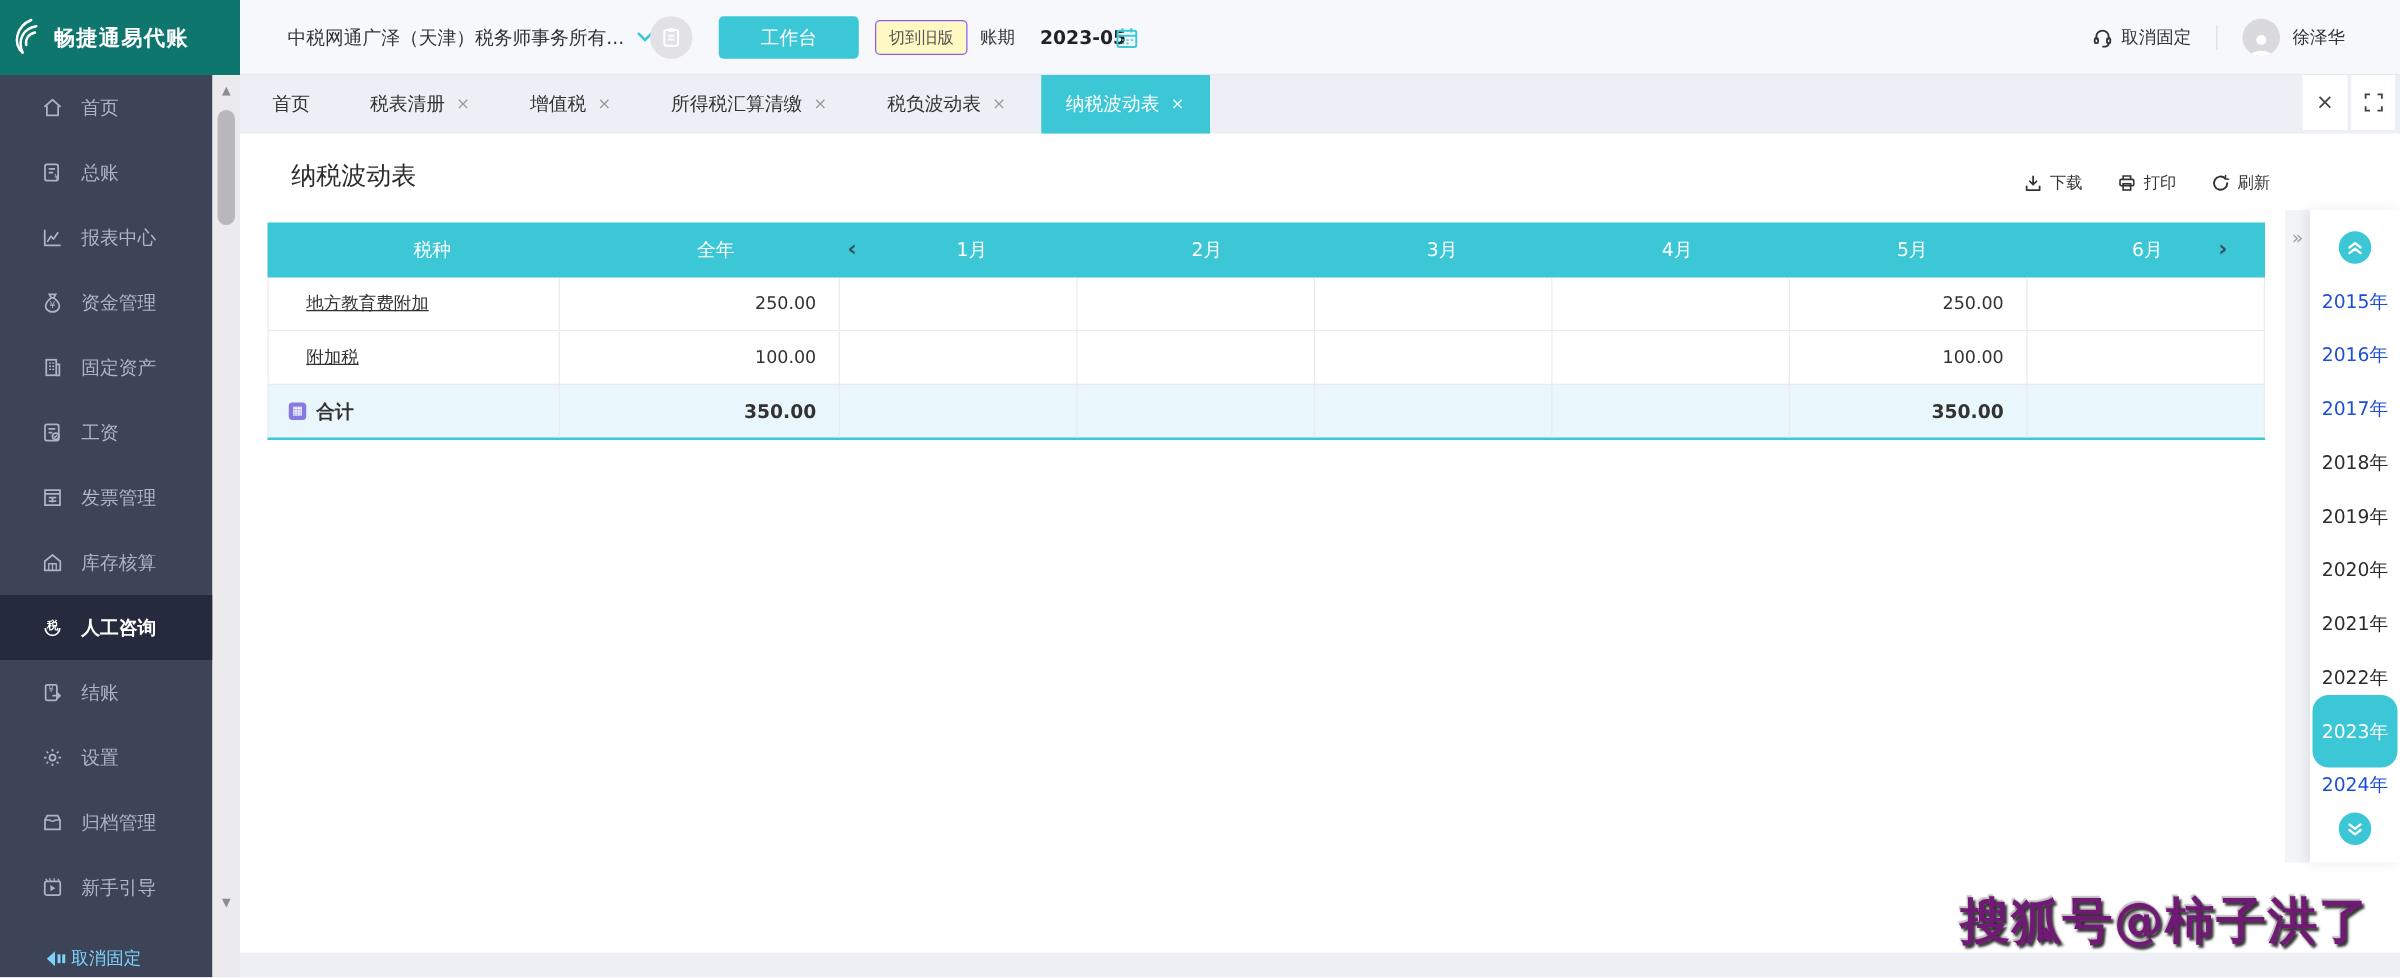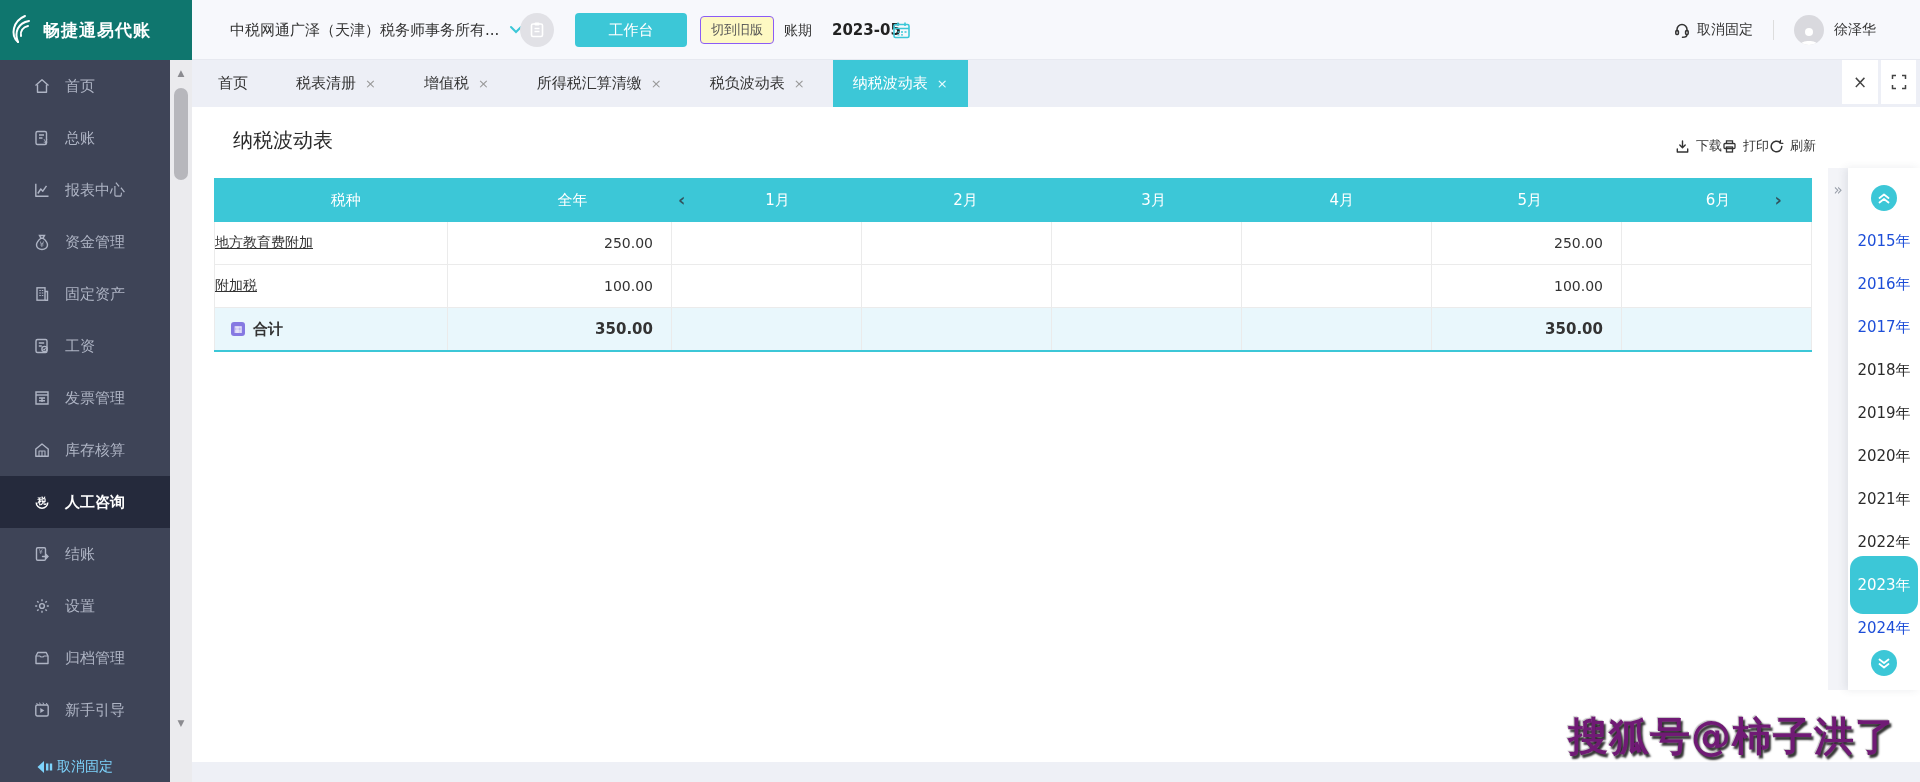--- a/index.html
+++ b/index.html
@@ -44,34 +44,34 @@
   .tab { display:flex; align-items:center; padding:0 20px; margin-right:8px; font-size:15px; color:#333; cursor:pointer; white-space:nowrap; }
   .tab .x { margin-left:9px; font-size:13px; color:#999; cursor:pointer; }
   .tab.active { background:#3cc7d7; color:#fff; }
   .tab.active .x { color:#eafcff; }
   .tab-close-box { position:absolute; right:42px; top:0; width:36px; height:44px; background:#fff; display:flex; align-items:center; justify-content:center; font-size:17px; color:#444; cursor:pointer; }
   .tab-expand-box { position:absolute; right:4px; top:0; width:35px; height:44px; background:#fff; display:flex; align-items:center; justify-content:center; cursor:pointer; }
 
   
   .content { position:absolute; left:192px; top:107px; width:1728px; height:655px; background:#fff; }
   .page-title { position:absolute; left:41px; top:20px; font-size:20px; color:#2b2b2b; font-weight:500; }
-  .toolbar { position:absolute; right:104px; top:30px; display:flex; }
+  .toolbar { position:absolute; right:104px; top:30px; display:flex; gap:28px; }
   .tool-btn { display:flex; align-items:center; gap:6px; font-size:13px; color:#333; cursor:pointer; }
 
   
   .grid { position:absolute; left:22px; top:71px; width:1598px; }
   .g-head { display:flex; height:44px; background:#3cc7d7; color:#fff; font-size:15px; position:relative;padding-left:16px; }
   .g-head .hc { display:flex; align-items:center; justify-content:center; }
   .c0{width:234px;} .c1{width:224px;} .cm{width:190px;}
   .pg-prev { position:absolute; left:464px; top:0; line-height:44px; color:#33525c; font-size:18px; font-weight:bold; cursor:pointer; }
   .pg-next { position:absolute; right:30px; top:0; line-height:44px; color:#33525c; font-size:18px; font-weight:bold; cursor:pointer; }
   .g-row { display:flex; height:43px; border-bottom:1px solid #ebebeb; font-size:14px; color:#333; background:#fff; }
   .g-row > div { border-right:1px solid #ebebeb; display:flex; align-items:center; }
   .g-row > div:first-child { border-left:1px solid #ebebeb; }
-  .cell-name { }
+  .cell-name { padding-left:30px; }
   .cell-name span { text-decoration:underline; cursor:pointer; }
   .cell-val { justify-content:flex-end; padding-right:18px; }
   .g-row.total { height:44px; background:#e9f7fc; border-bottom:2px solid #3cc7d7; font-weight:bold; font-size:15px; }
   .tot-ico { width:14px; height:14px; background:#8679e2; border-radius:3px; color:#fff; font-size:9px; line-height:14px; text-align:center; margin:0 8px 0 16px; }
 
   
   .year-strip { position:absolute; left:1828px; top:168px; width:20px; height:522px; background:#f3f4f8; text-align:center; }
   .year-strip .dbl { color:#9aa0ab; font-size:15px; line-height:44px; cursor:pointer; }
   .year-panel { position:absolute; left:1848px; top:168px; width:72px; height:522px; background:#fff; box-shadow:-3px 0 8px rgba(60,70,90,.10); }
   .yp-circle { position:absolute; left:23px; width:26px; height:26px; border-radius:50%; background:#3cc7d7; display:flex; align-items:center; justify-content:center; cursor:pointer; }

